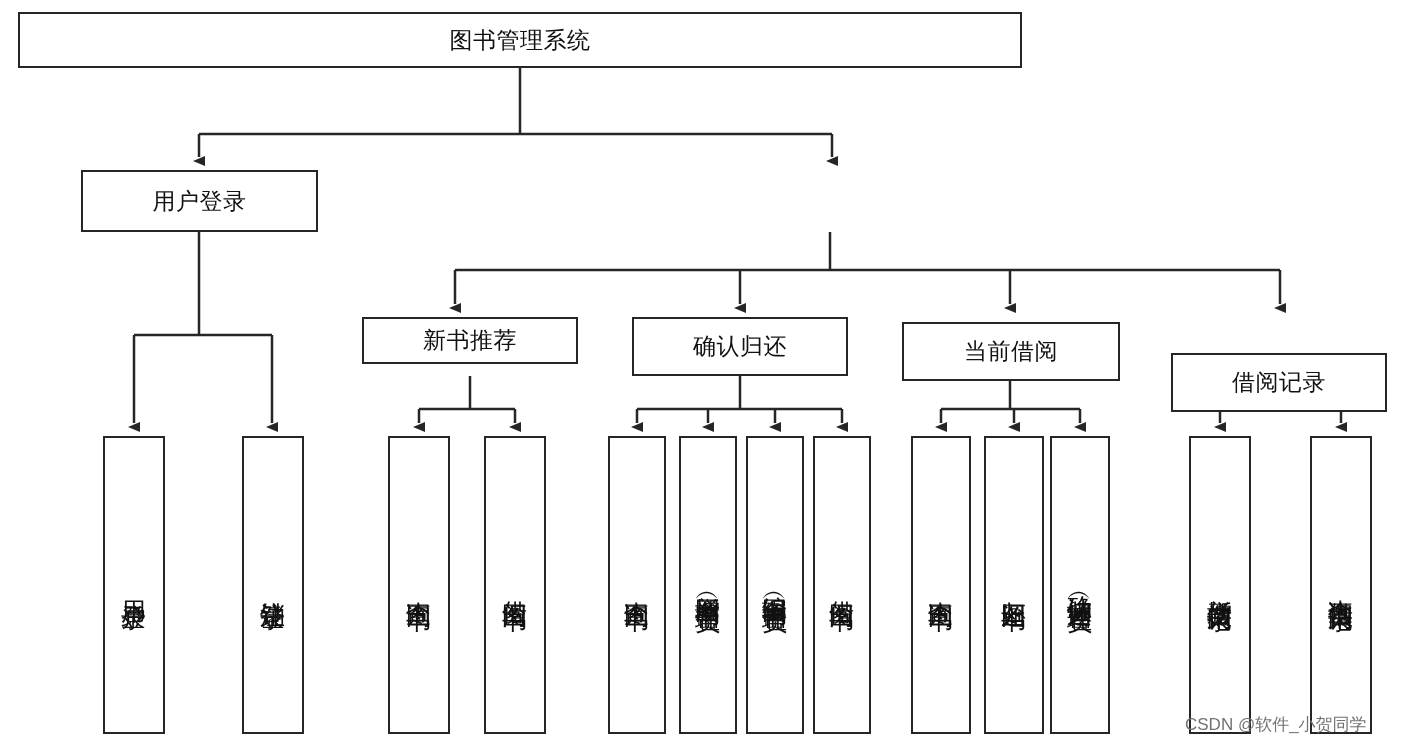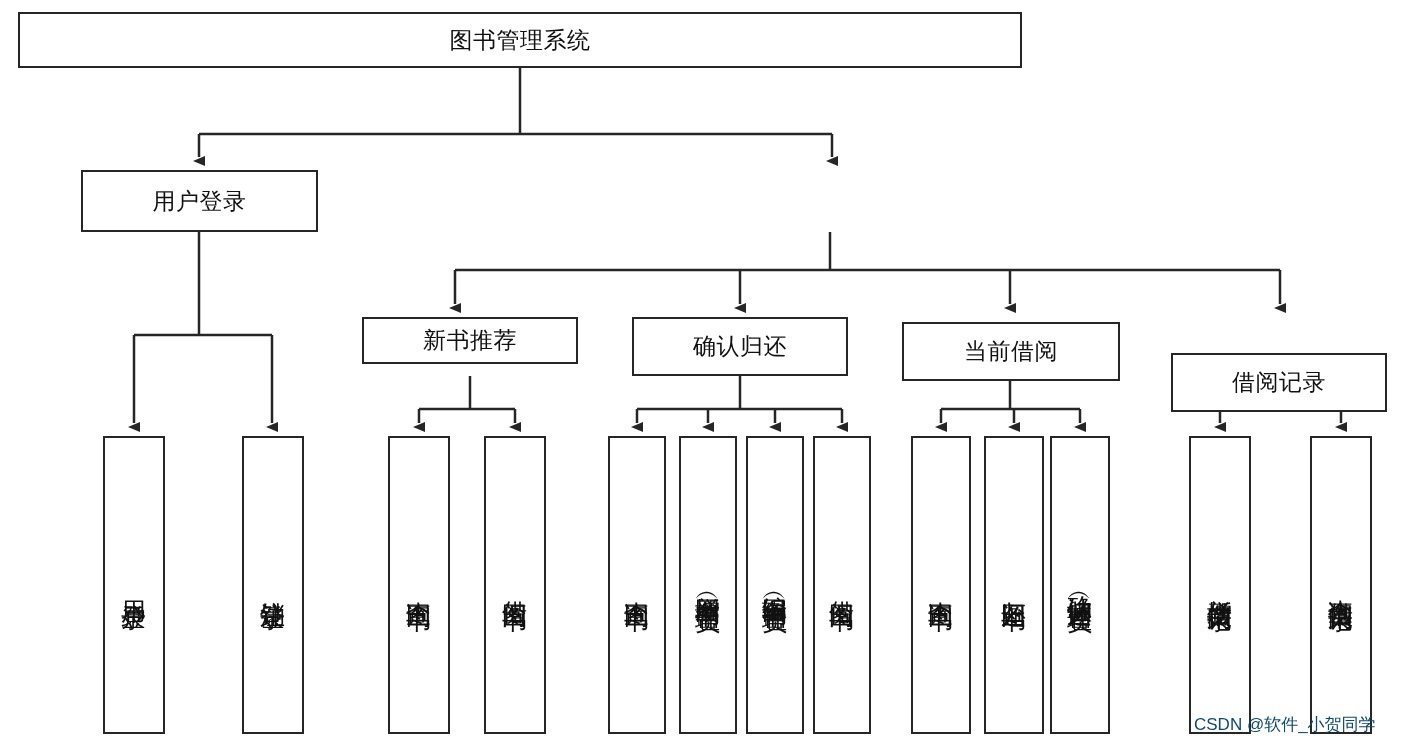--- a/index.html
+++ b/index.html
@@ -57,24 +57,23 @@
     text-orientation: upright;
     font-size: 25px;
     line-height: 1.12;
     letter-spacing: 2px;
   }
   .watermark {
     position: absolute;
     left: 1185px;
     top: 713px;
     font-size: 17px;
-    color: #0c4a6e;
+    color: #737373;
     white-space: nowrap;
     font-family: "Liberation Sans", "DejaVu Sans", sans-serif;
-    margin-left: 9px;
   }
 </style>
 </head>
 <body>
 
 <div id="diagram-root">
 
   <svg class="edges" viewBox="0 0 1405 747">
     <defs>
       <marker id="arrowhead" markerWidth="10" markerHeight="12" refX="1" refY="6" orient="auto" markerUnits="userSpaceOnUse">

